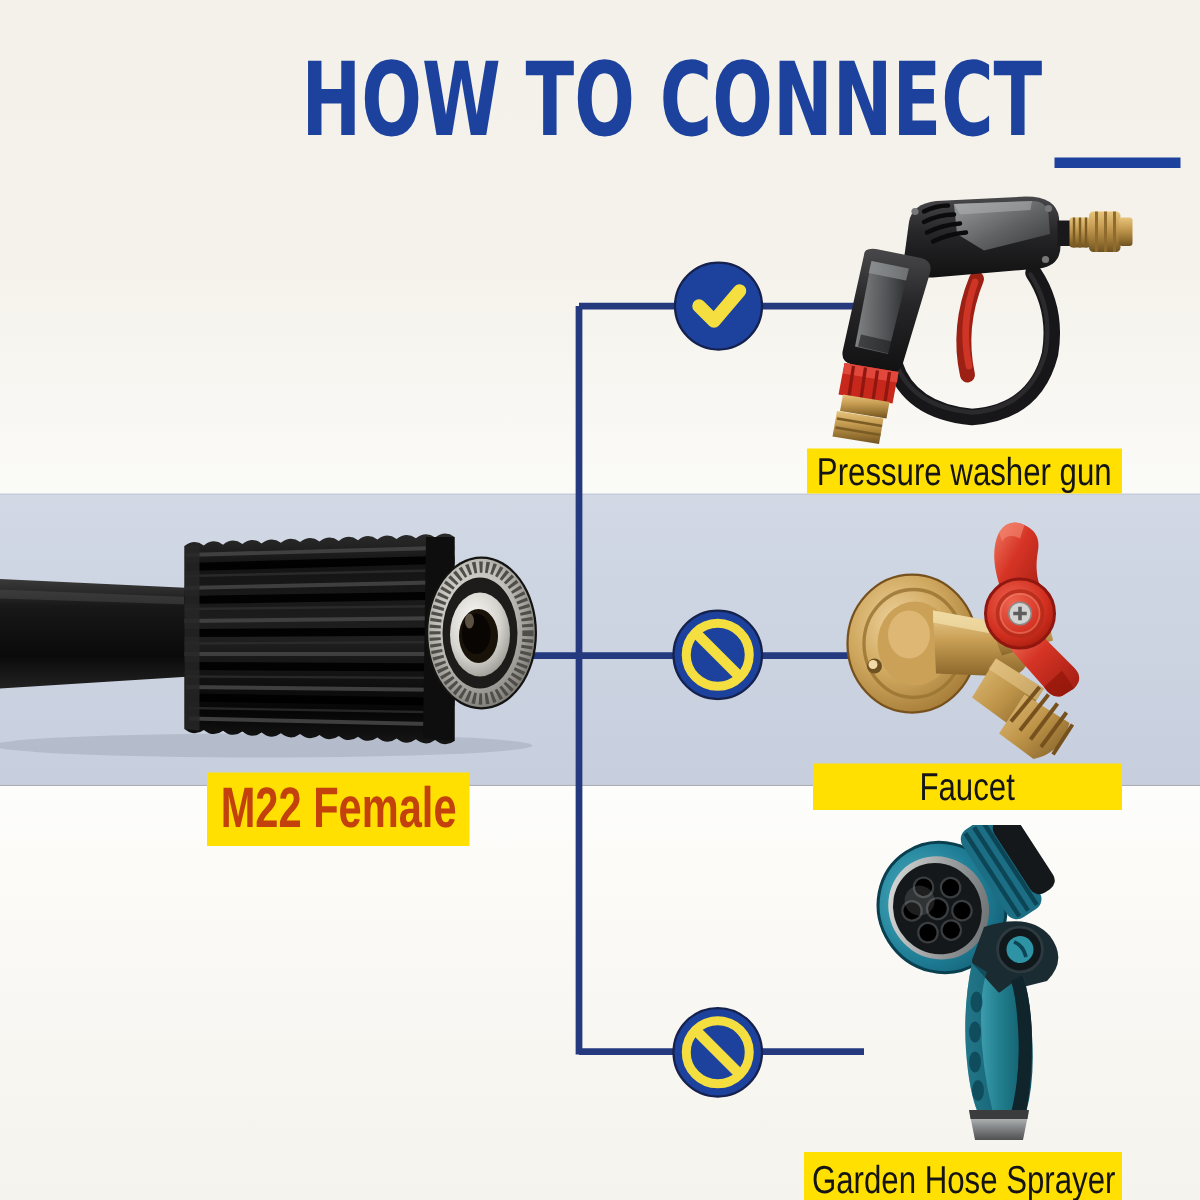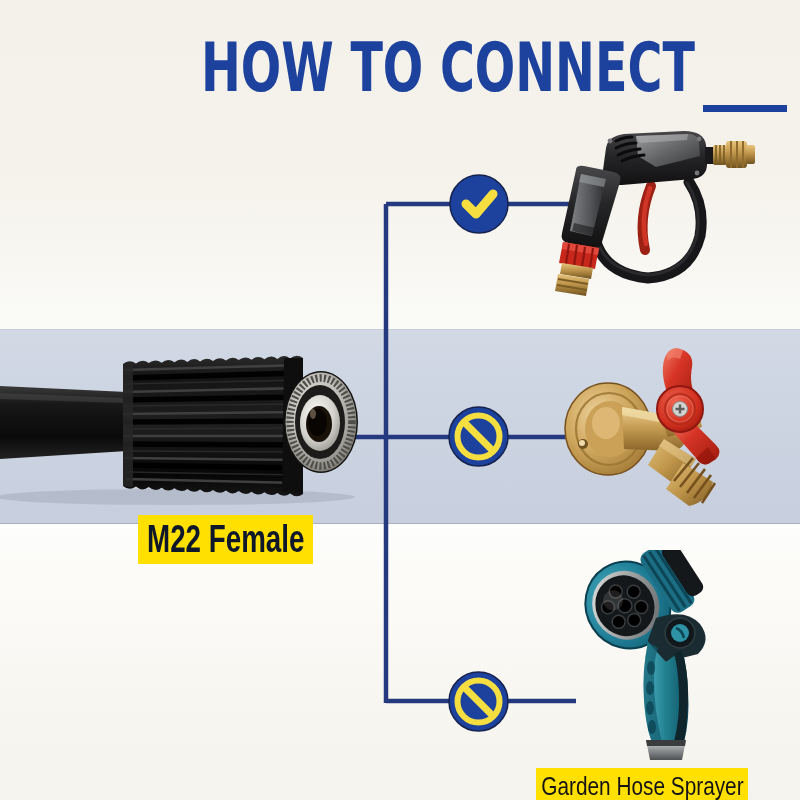--- a/index.html
+++ b/index.html
@@ -7,21 +7,21 @@
   .canvas{position:relative;width:800px;height:800px;background:linear-gradient(180deg,#f4f1ea 0%,#f5f2eb 22%,#fafaf7 40%,#fdfdfb 66%,#f8f6f1 88%,#f5f3ee 100%);overflow:hidden;text-align:right;}
   .band{position:absolute;left:0;top:329px;width:800px;height:195px;background:linear-gradient(180deg,#d2d9e5 0%,#ccd3e1 50%,#c7cfde 100%);border-top:1px solid #c6cdda;border-bottom:1px solid #aab0bb;box-sizing:border-box;}
   .title{position:absolute;left:201px;top:28px;color:#1d429e;font-family:"DejaVu Sans",sans-serif;font-weight:bold;font-size:68px;white-space:nowrap;transform:scaleX(0.70);transform-origin:left top;}
   .title-dash{position:absolute;left:703px;top:105px;width:84px;height:7px;background:#1d429e;}
   svg.lines{position:absolute;left:0;top:0;}
   .label{position:absolute;background:#ffe000;color:#141414;display:flex;align-items:center;justify-content:center;white-space:nowrap;overflow:visible;}
   .label>span{display:inline-block;transform:scaleX(0.8);transform-origin:center;}
   .label-gun{left:538px;top:299px;width:210px;height:30px;font-size:26px;}
   .label-faucet{left:542px;top:509px;width:206px;height:31px;font-size:26px;}
   .label-sprayer{left:536px;top:768px;width:212px;height:34px;font-size:26px;align-items:flex-start;padding-top:3px;box-sizing:border-box;}
-  .label-m22{left:138px;top:515px;width:175px;height:49px;font-size:38px;font-weight:bold;color:#0f172a;}
+  .label-m22{left:138px;top:515px;width:175px;height:49px;font-size:38px;font-weight:bold;color:#c2410c;}
   .label-m22>span{transform:scaleX(0.73);}
   .photo{position:absolute;}
   .mark{position:absolute;}
 </style>
 </head>
 <body>
 
 <div class="canvas">
 
   <div class="band"></div>
@@ -206,20 +206,23 @@
         <path d="M35,119 L32,139"></path>
         <path d="M43,120 L40,140"></path>
       </g>
     <path d="M12,135 L43,140 L41,151 L10,146 Z" fill="url(#brass1)"></path>
     <path d="M8,146 L39,151 L36,168 L5,163 Z" fill="url(#brass1)"></path>
     <g stroke="#7a5c24" stroke-width="1.8">
         <path d="M8,151 L38,156"></path>
         <path d="M7,157 L37,162"></path>
       </g>
   </svg>
+  <div class="label label-gun">
+      <span>Pressure washer gun</span>
+    </div>
 
   <svg class="photo" style="left:562px;top:343px;" width="200" height="170" viewBox="0 0 200 170">
     <defs>
       <radialGradient id="brassflange" cx="0.38" cy="0.35" r="0.85">
         <stop offset="0" stop-color="#eed29c"></stop>
           <stop offset="0.45" stop-color="#cfa75e"></stop>
           <stop offset="0.8" stop-color="#a87f3a"></stop>
           <stop offset="1" stop-color="#7e5c26"></stop>
       </radialGradient>
       <linearGradient id="brassbody" x1="0" y1="0" x2="0" y2="1">
@@ -275,20 +278,23 @@
     <path d="M146,121 Q139,123 134,115 L146,104 L154,116 Z" fill="#8f1408" opacity="0.65"></path>
 
     <circle cx="118" cy="66" r="23" fill="url(#redcap)"></circle>
     <circle cx="118" cy="66" r="23" fill="none" stroke="#8f1710" stroke-width="2"></circle>
     <circle cx="118" cy="66" r="15" fill="none" stroke="#b32b1a" stroke-width="2.4" opacity="0.8"></circle>
     <circle cx="118" cy="66" r="13" fill="none" stroke="#f08a70" stroke-width="1.2" opacity="0.5"></circle>
     <circle cx="118" cy="66" r="7.5" fill="#d3d3d1"></circle>
     <circle cx="118" cy="66" r="7.5" fill="none" stroke="#8a8a8a" stroke-width="1"></circle>
     <path d="M113.5,66 L122.5,66 M118,61.5 L118,70.5" stroke="#5d5d5d" stroke-width="2.4"></path>
   </svg>
+  <div class="label label-faucet">
+      <span>Faucet</span>
+    </div>
 
   <svg class="photo" style="left:578px;top:550px;" width="185" height="212" viewBox="0 0 185 212">
     <defs>
       <radialGradient id="tealhead" cx="0.4" cy="0.35" r="0.85">
         <stop offset="0" stop-color="#4fb3c4"></stop>
           <stop offset="0.55" stop-color="#1f7e96"></stop>
           <stop offset="1" stop-color="#0d4f63"></stop>
       </radialGradient>
       <linearGradient id="tealhandle" x1="0" y1="0" x2="1" y2="0">
         <stop offset="0" stop-color="#53b5c6"></stop>

